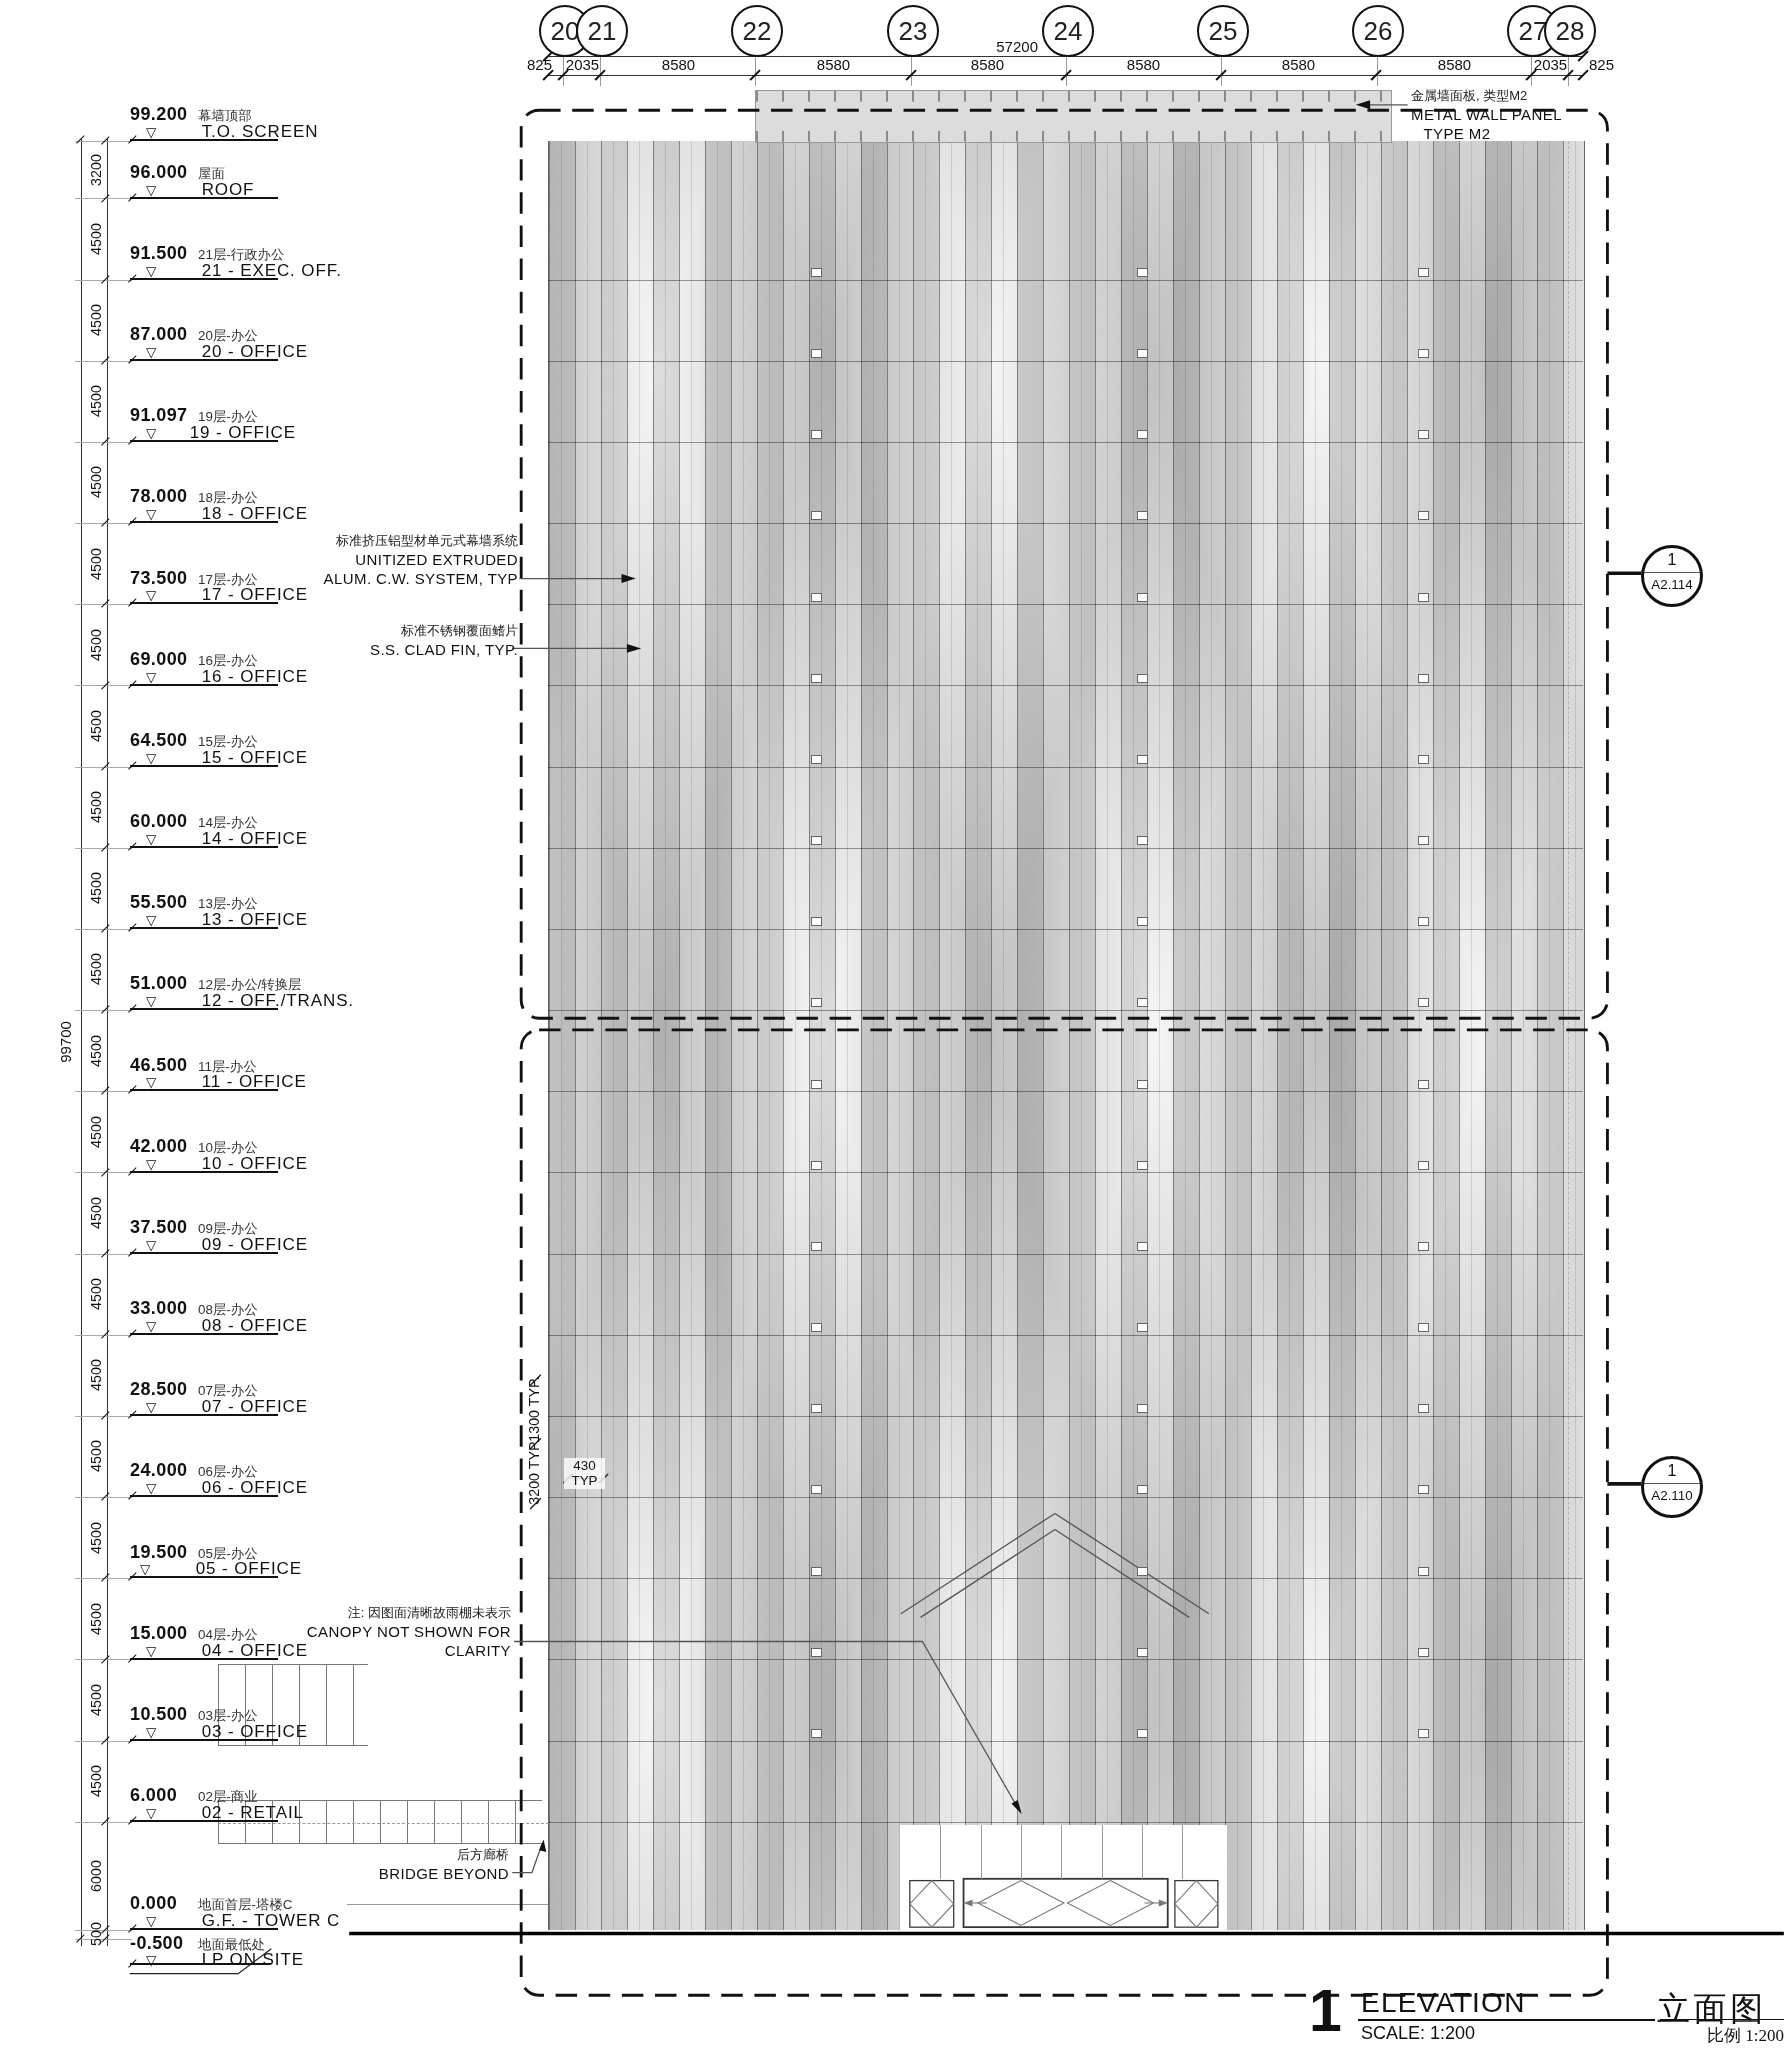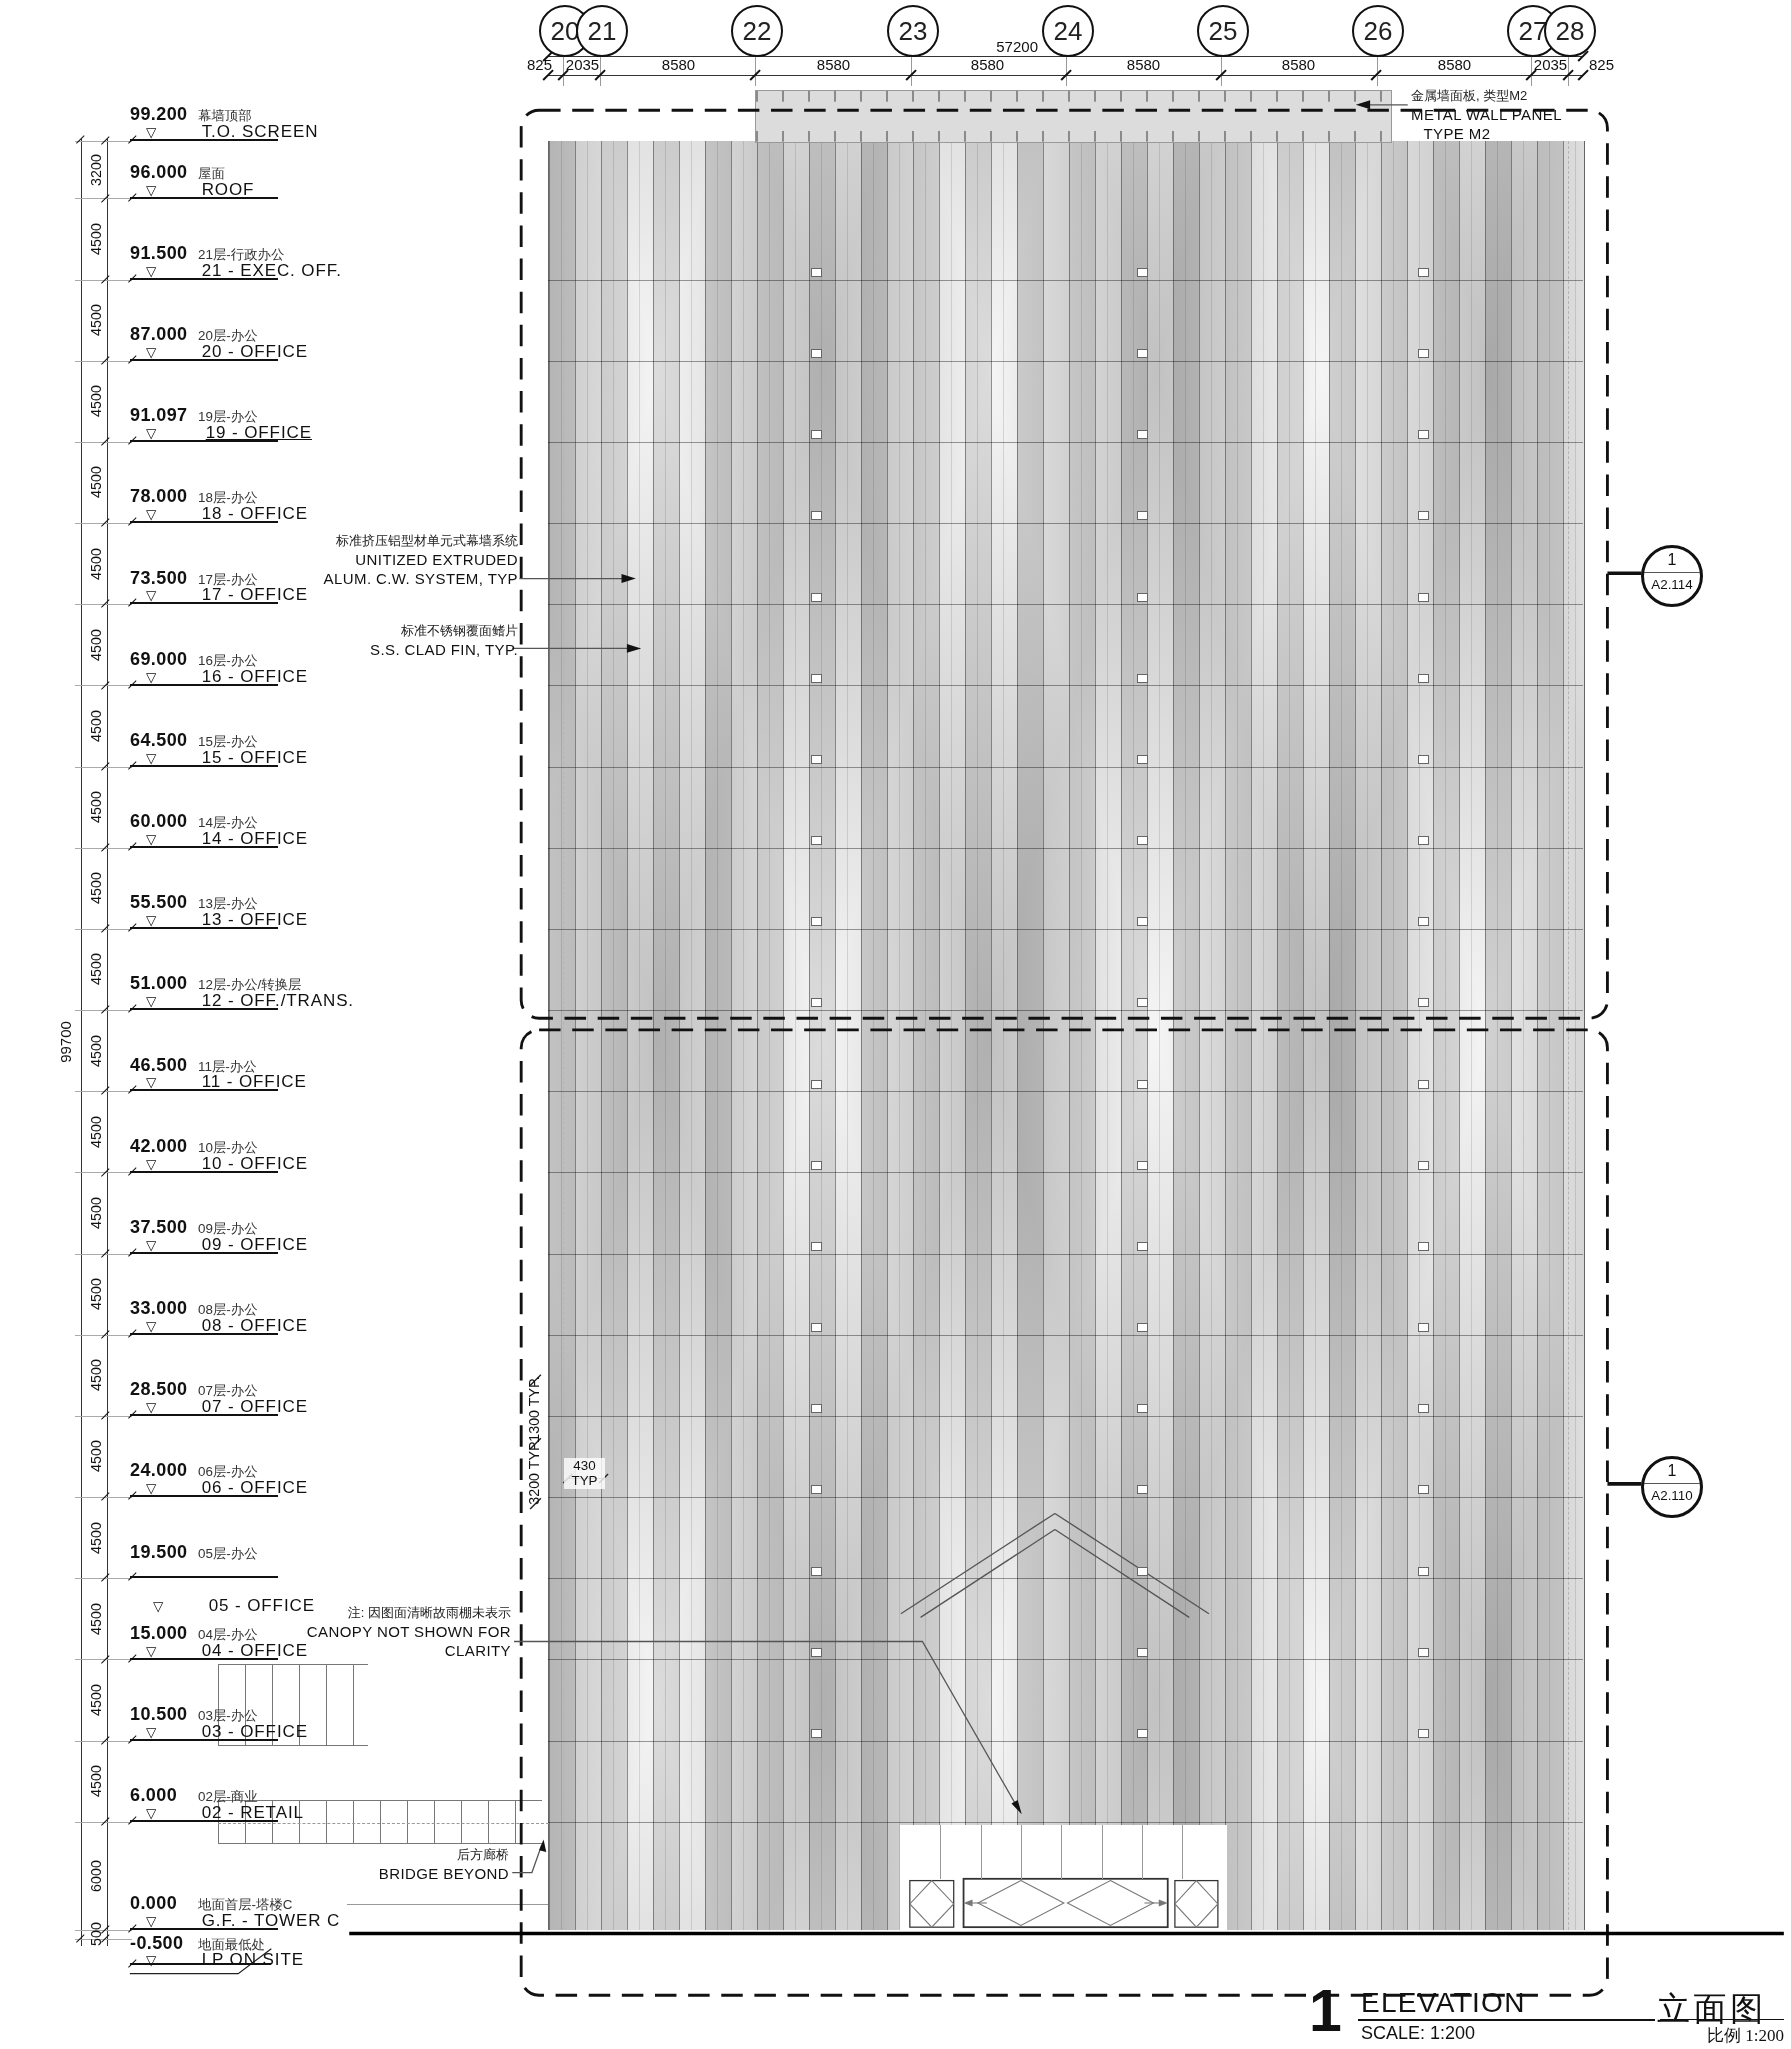--- a/index.html
+++ b/index.html
@@ -246,21 +246,21 @@
     <div class="tick sm" style="left: 127px; top: 278px;"></div>
     <div class="hline" style="left: 75px; top: 361px; width: 57px; background: rgb(170, 170, 170);"></div>
     <div class="tick sm" style="left: 100px; top: 360px;"></div>
     <div class="lvlrow" style="left: 130px; top: 324px;"><span class="lvl-elev">87.000</span><span class="lvl-cn">20层-办公</span></div>
     <div class="lvlrow" style="left: 146px; top: 342px;"><span class="lvl-tri">▽</span><span class="lvl-en" style="margin-left: 36px;">20 - OFFICE</span></div>
     <div class="lvl-underline" style="left: 130px; top: 359px; width: 148px;"></div>
     <div class="tick sm" style="left: 127px; top: 359px;"></div>
     <div class="hline" style="left: 75px; top: 442px; width: 57px; background: rgb(170, 170, 170);"></div>
     <div class="tick sm" style="left: 100px; top: 441px;"></div>
     <div class="lvlrow" style="left: 130px; top: 405px;"><span class="lvl-elev">91.097</span><span class="lvl-cn">19层-办公</span></div>
-    <div class="lvlrow" style="left: 146px; top: 423px;"><span class="lvl-tri">▽</span><span class="lvl-en" style="margin-left: 40px; text-decoration: underline;">19 - OFFICE</span></div>
+    <div class="lvlrow" style="left: 146px; top: 423px;"><span class="lvl-tri">▽</span><span class="lvl-en" style="margin-left: 24px;">19 - OFFICE</span></div>
     <div class="lvl-underline" style="left: 130px; top: 440px; width: 148px;"></div>
     <div class="tick sm" style="left: 127px; top: 440px;"></div>
     <div class="hline" style="left: 75px; top: 523px; width: 57px; background: rgb(170, 170, 170);"></div>
     <div class="tick sm" style="left: 100px; top: 522px;"></div>
     <div class="lvlrow" style="left: 130px; top: 486px;"><span class="lvl-elev">78.000</span><span class="lvl-cn">18层-办公</span></div>
     <div class="lvlrow" style="left: 146px; top: 504px;"><span class="lvl-tri">▽</span><span class="lvl-en" style="margin-left: 36px;">18 - OFFICE</span></div>
     <div class="lvl-underline" style="left: 130px; top: 521px; width: 148px;"></div>
     <div class="tick sm" style="left: 127px; top: 521px;"></div>
     <div class="hline" style="left: 75px; top: 604px; width: 57px; background: rgb(170, 170, 170);"></div>
     <div class="tick sm" style="left: 100px; top: 603px;"></div>
@@ -330,21 +330,21 @@
     <div class="tick sm" style="left: 127px; top: 1414px;"></div>
     <div class="hline" style="left: 75px; top: 1497px; width: 57px; background: rgb(170, 170, 170);"></div>
     <div class="tick sm" style="left: 100px; top: 1496px;"></div>
     <div class="lvlrow" style="left: 130px; top: 1460px;"><span class="lvl-elev">24.000</span><span class="lvl-cn">06层-办公</span></div>
     <div class="lvlrow" style="left: 146px; top: 1478px;"><span class="lvl-tri">▽</span><span class="lvl-en" style="margin-left: 36px;">06 - OFFICE</span></div>
     <div class="lvl-underline" style="left: 130px; top: 1495px; width: 148px;"></div>
     <div class="tick sm" style="left: 127px; top: 1495px;"></div>
     <div class="hline" style="left: 75px; top: 1578px; width: 57px; background: rgb(170, 170, 170);"></div>
     <div class="tick sm" style="left: 100px; top: 1577px;"></div>
     <div class="lvlrow" style="left: 130px; top: 1542px;"><span class="lvl-elev">19.500</span><span class="lvl-cn">05层-办公</span></div>
-    <div class="lvlrow" style="left: 153px; top: 1559px; margin-top: 37px;"><span class="lvl-tri">▽</span><span class="lvl-en" style="margin-left: 36px;">05 - OFFICE</span></div>
+    <div class="lvlrow" style="left: 140px; top: 1559px;"><span class="lvl-tri">▽</span><span class="lvl-en" style="margin-left: 36px;">05 - OFFICE</span></div>
     <div class="lvl-underline" style="left: 130px; top: 1576px; width: 148px;"></div>
     <div class="tick sm" style="left: 127px; top: 1576px;"></div>
     <div class="hline" style="left: 75px; top: 1659px; width: 57px; background: rgb(170, 170, 170);"></div>
     <div class="tick sm" style="left: 100px; top: 1659px;"></div>
     <div class="lvlrow" style="left: 130px; top: 1623px;"><span class="lvl-elev">15.000</span><span class="lvl-cn">04层-办公</span></div>
     <div class="lvlrow" style="left: 146px; top: 1641px;"><span class="lvl-tri">▽</span><span class="lvl-en" style="margin-left: 36px;">04 - OFFICE</span></div>
     <div class="lvl-underline" style="left: 130px; top: 1658px; width: 148px;"></div>
     <div class="tick sm" style="left: 127px; top: 1658px;"></div>
     <div class="hline" style="left: 75px; top: 1741px; width: 57px; background: rgb(170, 170, 170);"></div>
     <div class="tick sm" style="left: 100px; top: 1740px;"></div>

